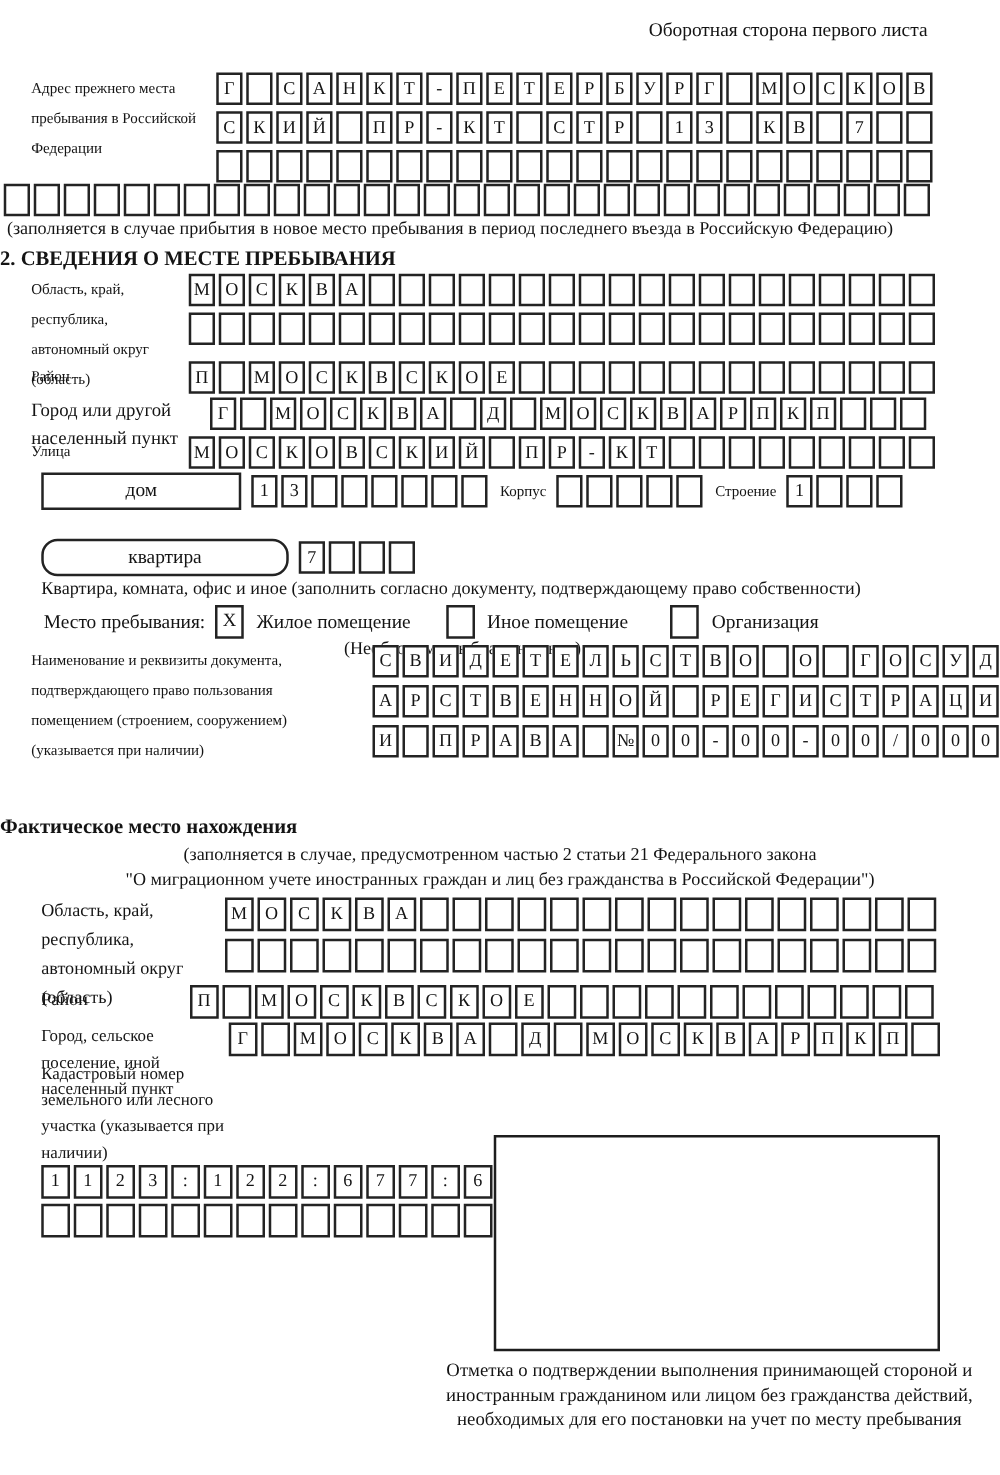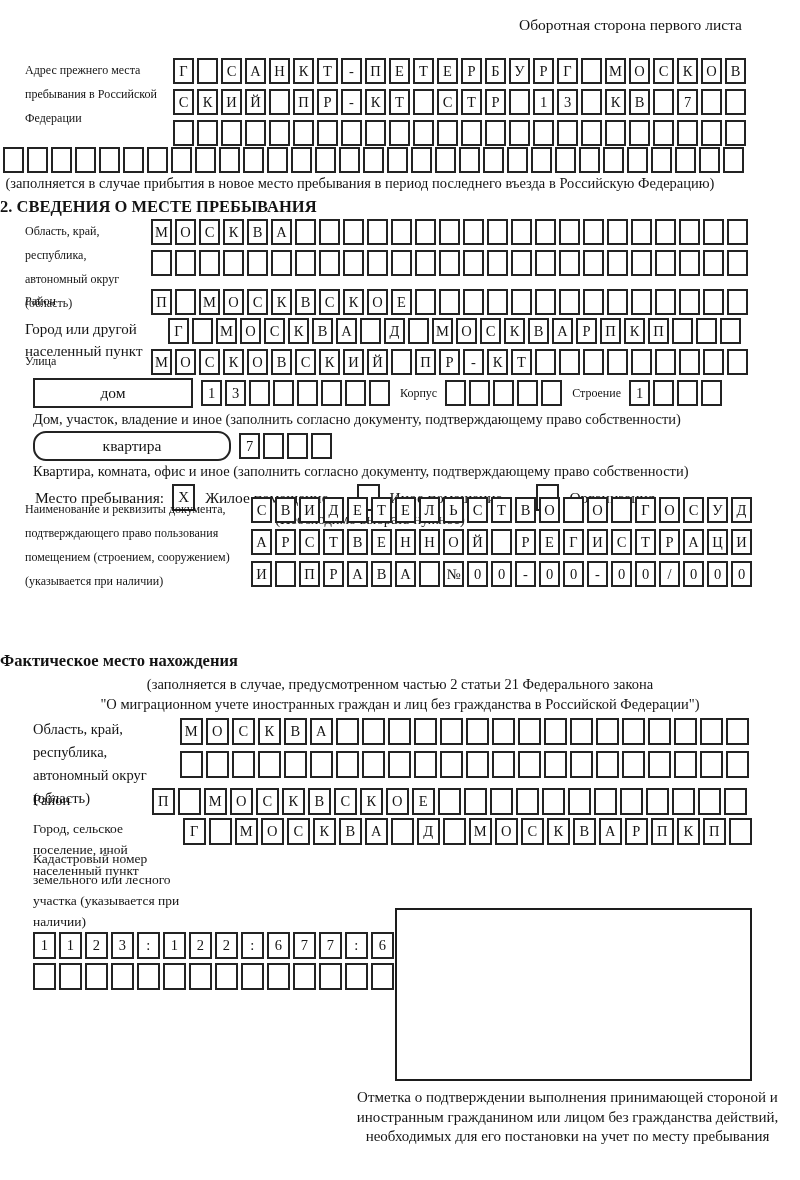--- a/index.html
+++ b/index.html
@@ -49,21 +49,21 @@
   #b-street   { top:349px; left:25px; }
   #b-street .lbl { width:126px; }
   #b-house    { top:378px; left:33px; display:flex; align-items:center; }
   #b-house .widebox { width:160px; }
   #b-housenote{ top:411px; left:33px; }
   #b-apt      { top:431px; left:33px; display:flex; align-items:center; }
   #b-apt .widebox { width:198px;border-radius:13px; }
   #b-aptnote  { top:463px; left:33px; }
   #b-stay     { top:484px; left:35px; display:flex; align-items:center; font-size:15.5px; }
   #b-staynote { top:511px; left:150px; width:440px; }
-  #b-doc      { top:497px; left:25px; }
+  #b-doc      { top:516px; left:25px;gap:47px; }
   #b-doc .lbl { width:226px; }
   #b-doc .rows { gap:6px; }
   #b-facttitle{ top:651px; left:0; width:800px; }
   #b-factnote1{ top:676px; left:0; width:800px; font-size:14.5px; }
   #b-factnote2{ top:696px; left:0; width:800px; font-size:14.5px; }
   #b-region2  { top:718px; left:33px; }
   #b-region2 .lbl { width:147px; font-size:14.5px; line-height:23px; }
   #b-region2 .rows { gap:6px; }
   #b-district2{ top:788px; left:33px; }
   #b-district2 .lbl { width:119px; font-size:14.5px; }
@@ -378,21 +378,20 @@
         <span class="cell"></span>
       </div>
     <div class="lbl gap10">Строение</div>
     <div class="cellrow gap8">
         <span class="cell">1</span>
         <span class="cell"></span>
         <span class="cell"></span>
         <span class="cell"></span>
       </div>
   </div>
-  <div class="abs caption" id="b-housenote">Дом, участок, владение и иное (заполнить согласно документу, подтверждающему право собственности)</div>
 
   <div class="abs" id="b-apt">
     <div class="widebox">квартира</div>
     <div class="cellrow gap8">
         <span class="cell">7</span>
         <span class="cell"></span>
         <span class="cell"></span>
         <span class="cell"></span>
       </div>
   </div>

